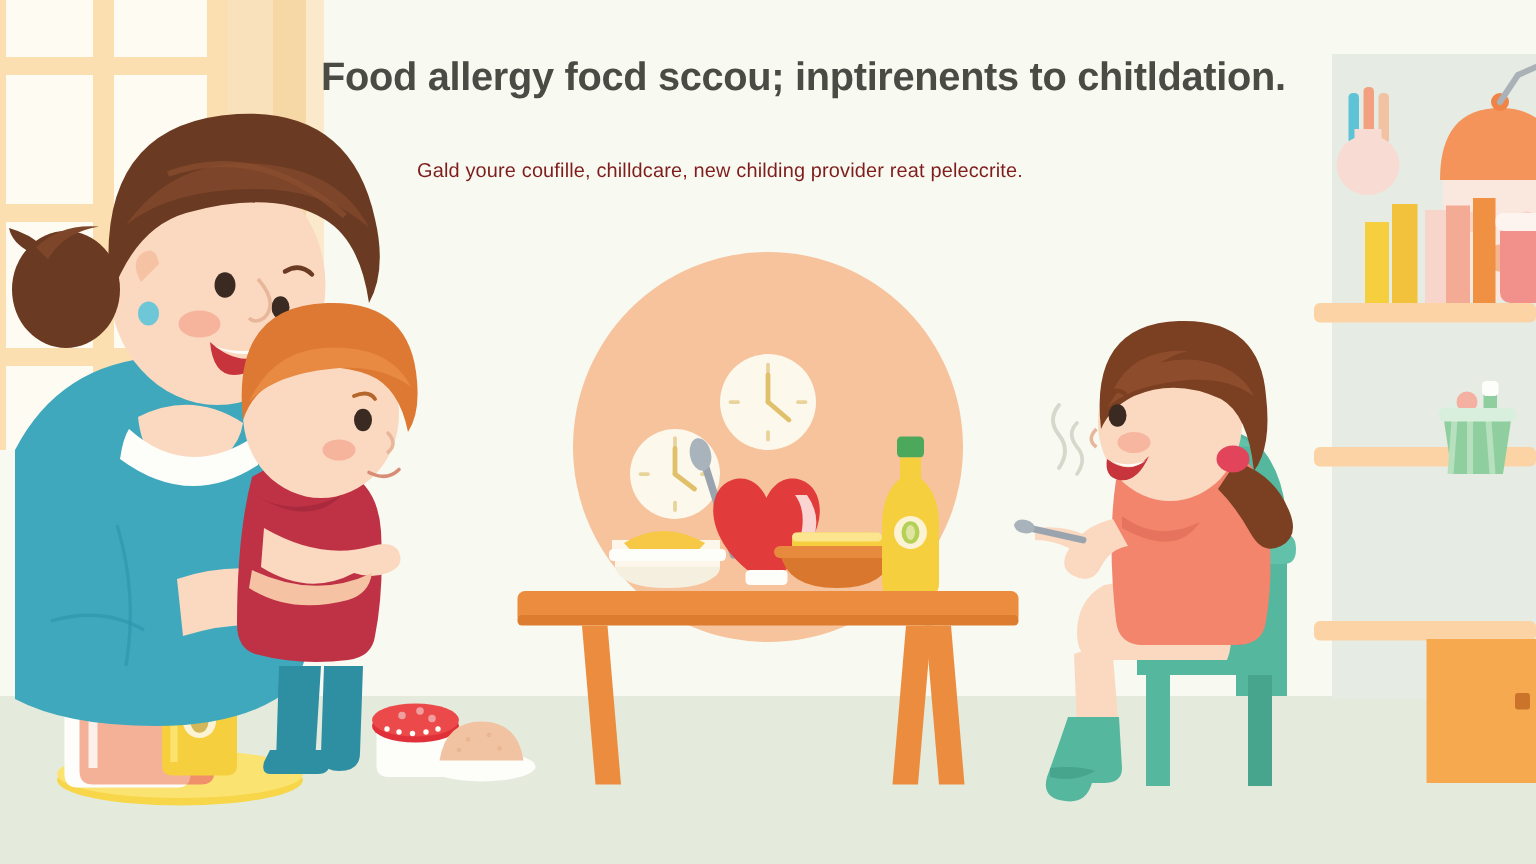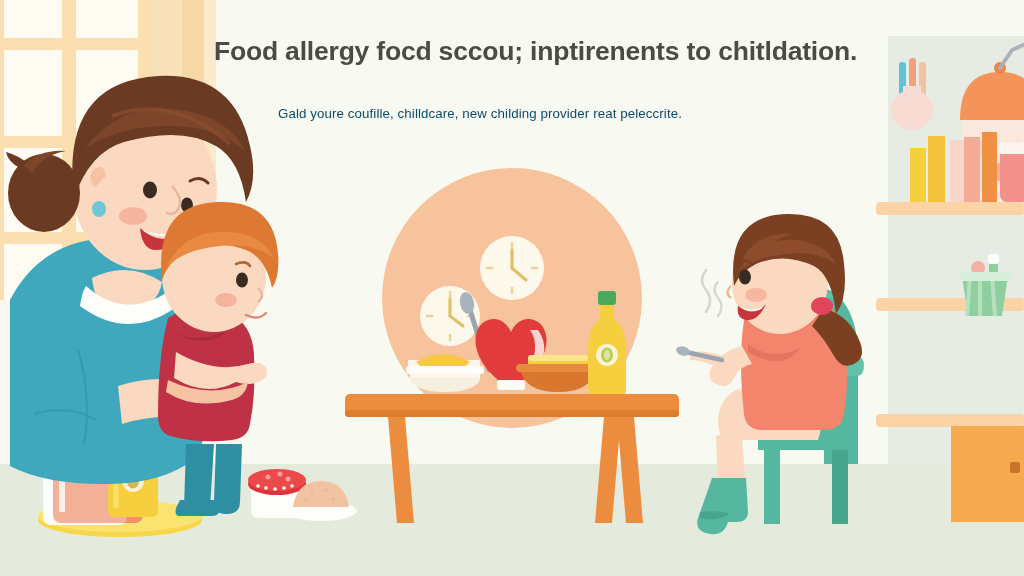--- a/index.html
+++ b/index.html
@@ -12,21 +12,21 @@
   .abs{position:absolute;}
   svg{display:block;}
   
   #headline{
     position:absolute;left:214px;top:36px;width:660px;
     font-size:26.5px;font-weight:700;color:#4b4b46;
     letter-spacing:-0.2px;line-height:1.15;white-space:nowrap;
   }
   #subline{
     position:absolute;left:278px;top:106px;width:560px;
-    font-size:13.3px;font-weight:400;color:#0c4a6e;
+    font-size:13.3px;font-weight:400;color:#7f1d1d;
     letter-spacing:0.1px;white-space:nowrap;
   }
 </style>
 </head>
 <body>
 
 <div id="scene">
 
   <svg class="abs" style="left:0;top:0" width="1024" height="576" viewBox="0 0 1024 576">
 

